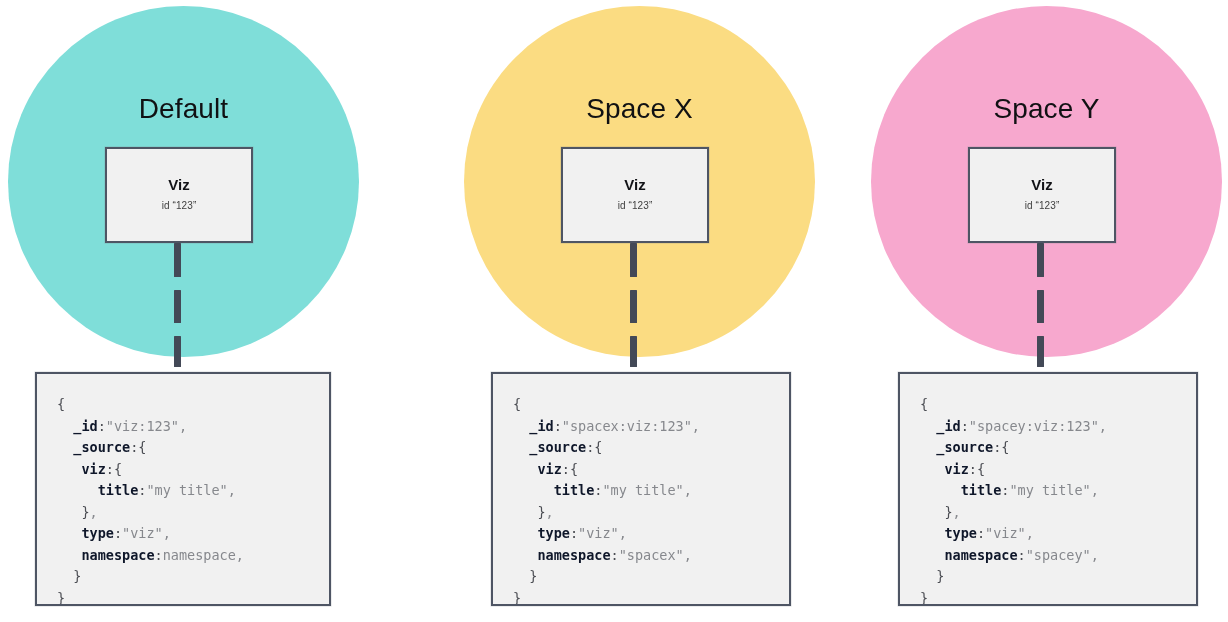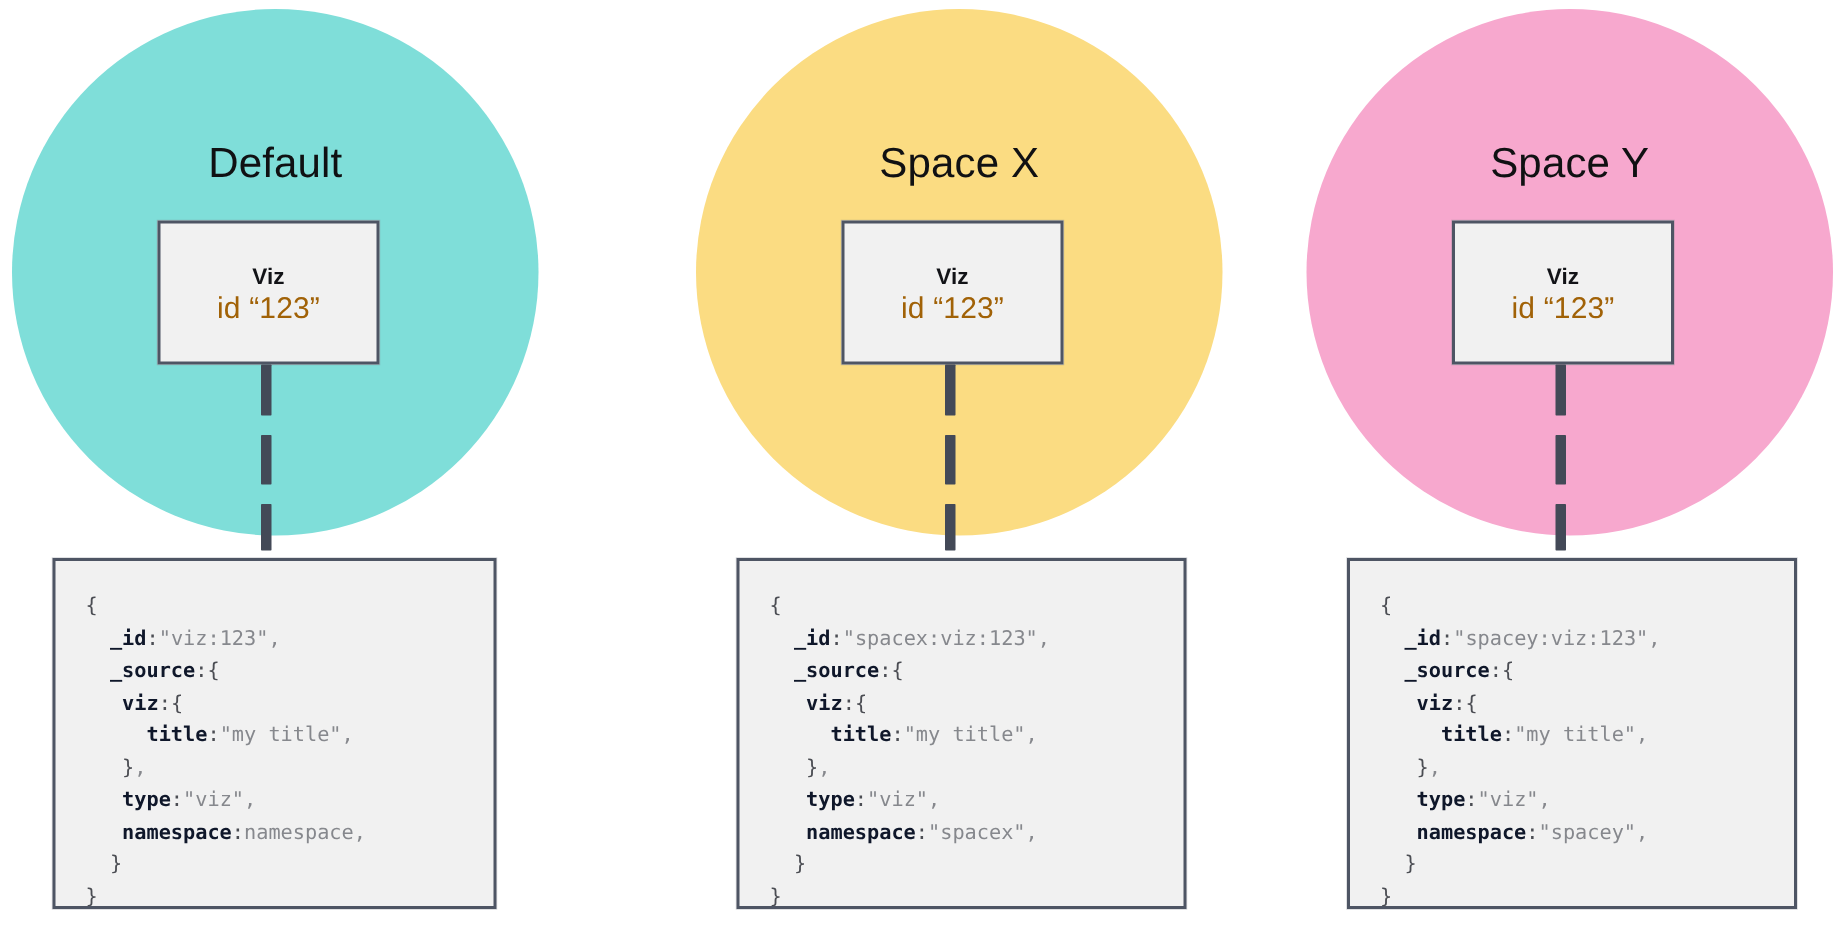--- a/index.html
+++ b/index.html
@@ -77,22 +77,22 @@
     box-shadow: 0 0 0 0.5px rgba(120,125,135,0.35);
   }
   .viz-title {
     font-size: 15px;
     font-weight: bold;
     color: #121317;
     line-height: 20px;
     letter-spacing: 0.1px;
   }
   .viz-sub {
-    font-size: 20px;
-    color: #a16207;
+    font-size: 10px;
+    color: #404040;
     line-height: 20px;
     margin-top: 1px;
     letter-spacing: 0.1px;
   }
 
   
   .connector {
     position: absolute;
     left: 194px;
     top: 243px;

